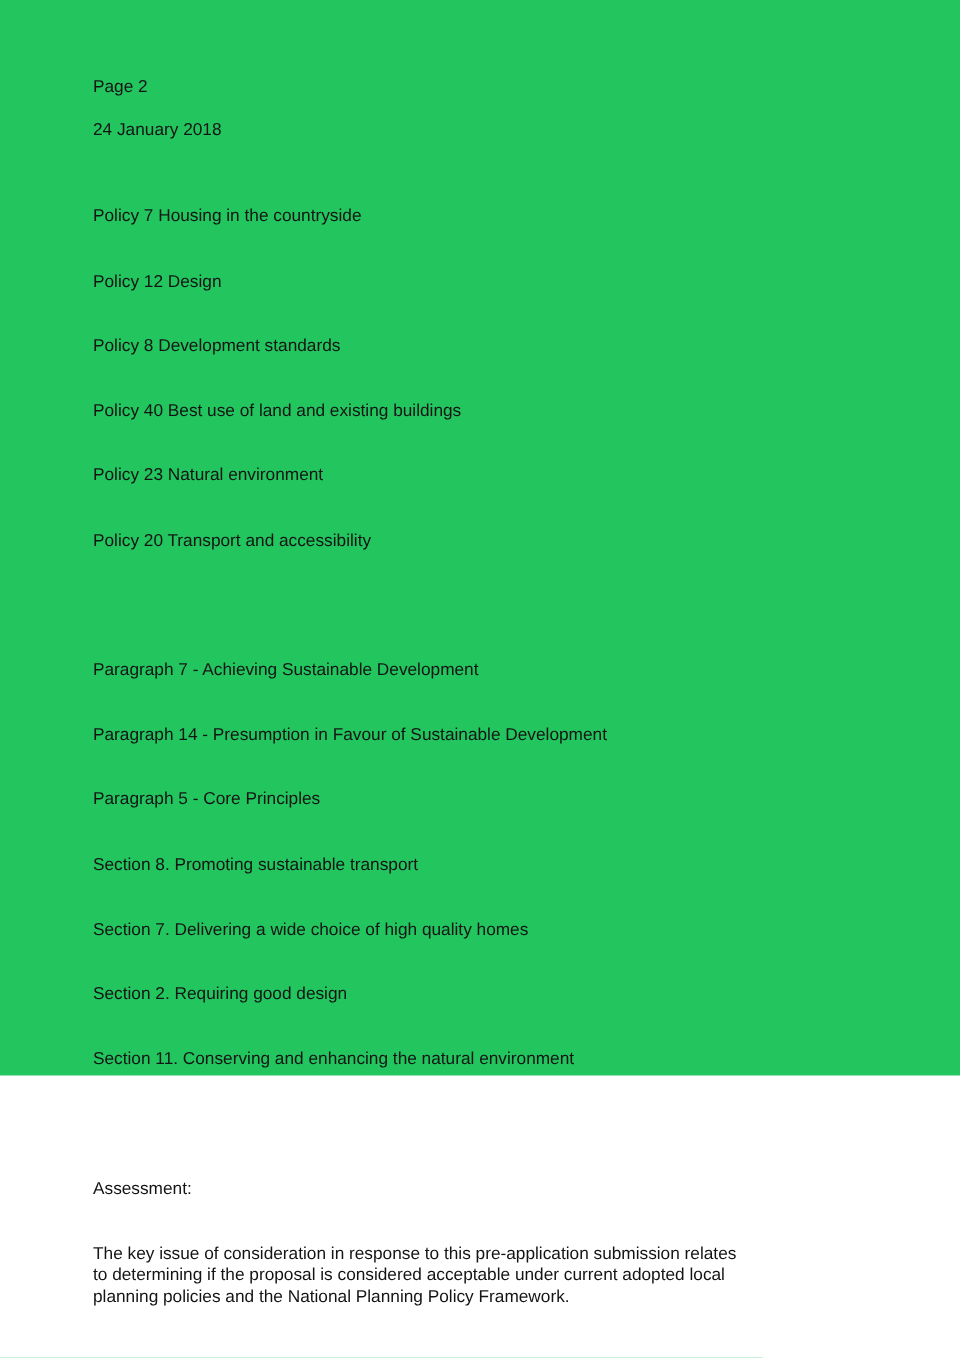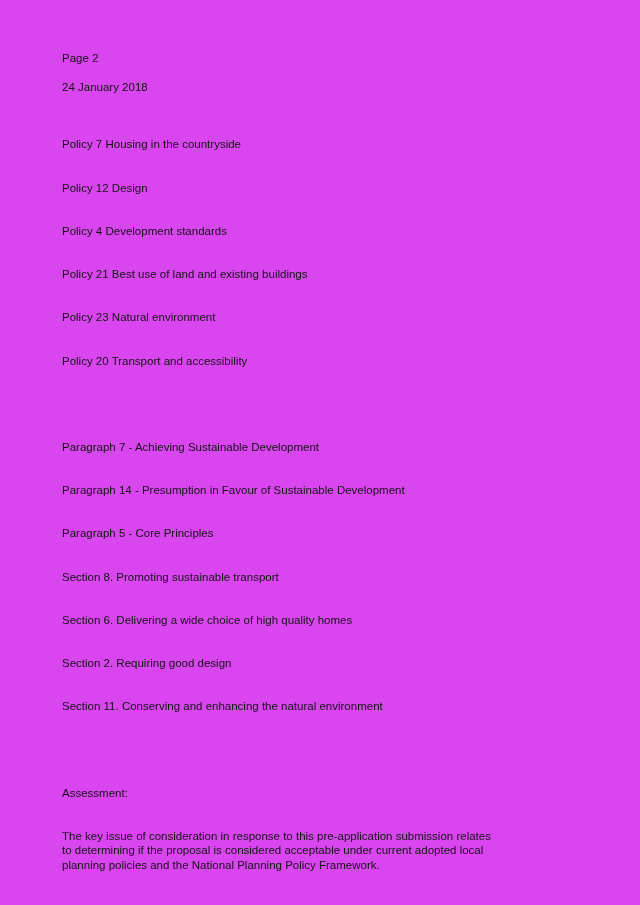--- a/index.html
+++ b/index.html
@@ -12,23 +12,23 @@
     height: 905px;
     overflow: hidden;
     font-family: "Liberation Sans", "DejaVu Sans", sans-serif;
     font-size: 11.5px;
     line-height: 14.4px;
     color: #141414;
   }
   .doc-page {
     box-sizing: border-box;
     width: 640px;
-    height: 905px;
+    height: 717px;
     padding: 51px 0 0 62px;
-    background: #d946ef;
+    background: #22c55e;
   }
   .block {
     margin: 0 0 14.4px 0;
     white-space: pre;
   }
   .line {
     white-space: pre;
   }
   .para {
     white-space: pre;
@@ -39,32 +39,32 @@
 
 <div class="doc-page">
 
   <div class="block">Page 2</div>
 
   <div class="block">24 January 2018</div>
 
   <div class="block">
     <div class="line">Policy 7 Housing in the countryside</div>
     <div class="line">Policy 12 Design</div>
-    <div class="line">Policy 4 Development standards</div>
-    <div class="line">Policy 21 Best use of land and existing buildings</div>
+    <div class="line">Policy 8 Development standards</div>
+    <div class="line">Policy 40 Best use of land and existing buildings</div>
     <div class="line">Policy 23 Natural environment</div>
     <div class="line">Policy 20 Transport and accessibility</div>
   </div>
 
   <div class="block">
     <div class="line">Paragraph 7 - Achieving Sustainable Development</div>
     <div class="line">Paragraph 14 - Presumption in Favour of Sustainable Development</div>
     <div class="line">Paragraph 5 - Core Principles</div>
     <div class="line">Section 8. Promoting sustainable transport</div>
-    <div class="line">Section 6. Delivering a wide choice of high quality homes</div>
+    <div class="line">Section 7. Delivering a wide choice of high quality homes</div>
     <div class="line">Section 2. Requiring good design</div>
     <div class="line">Section 11. Conserving and enhancing the natural environment</div>
   </div>
 
 
   <div class="block">
     <div class="line">Assessment:</div>
     <div class="para">The key issue of consideration in response to this pre-application submission relates
 to determining if the proposal is considered acceptable under current adopted local
 planning policies and the National Planning Policy Framework.</div>

